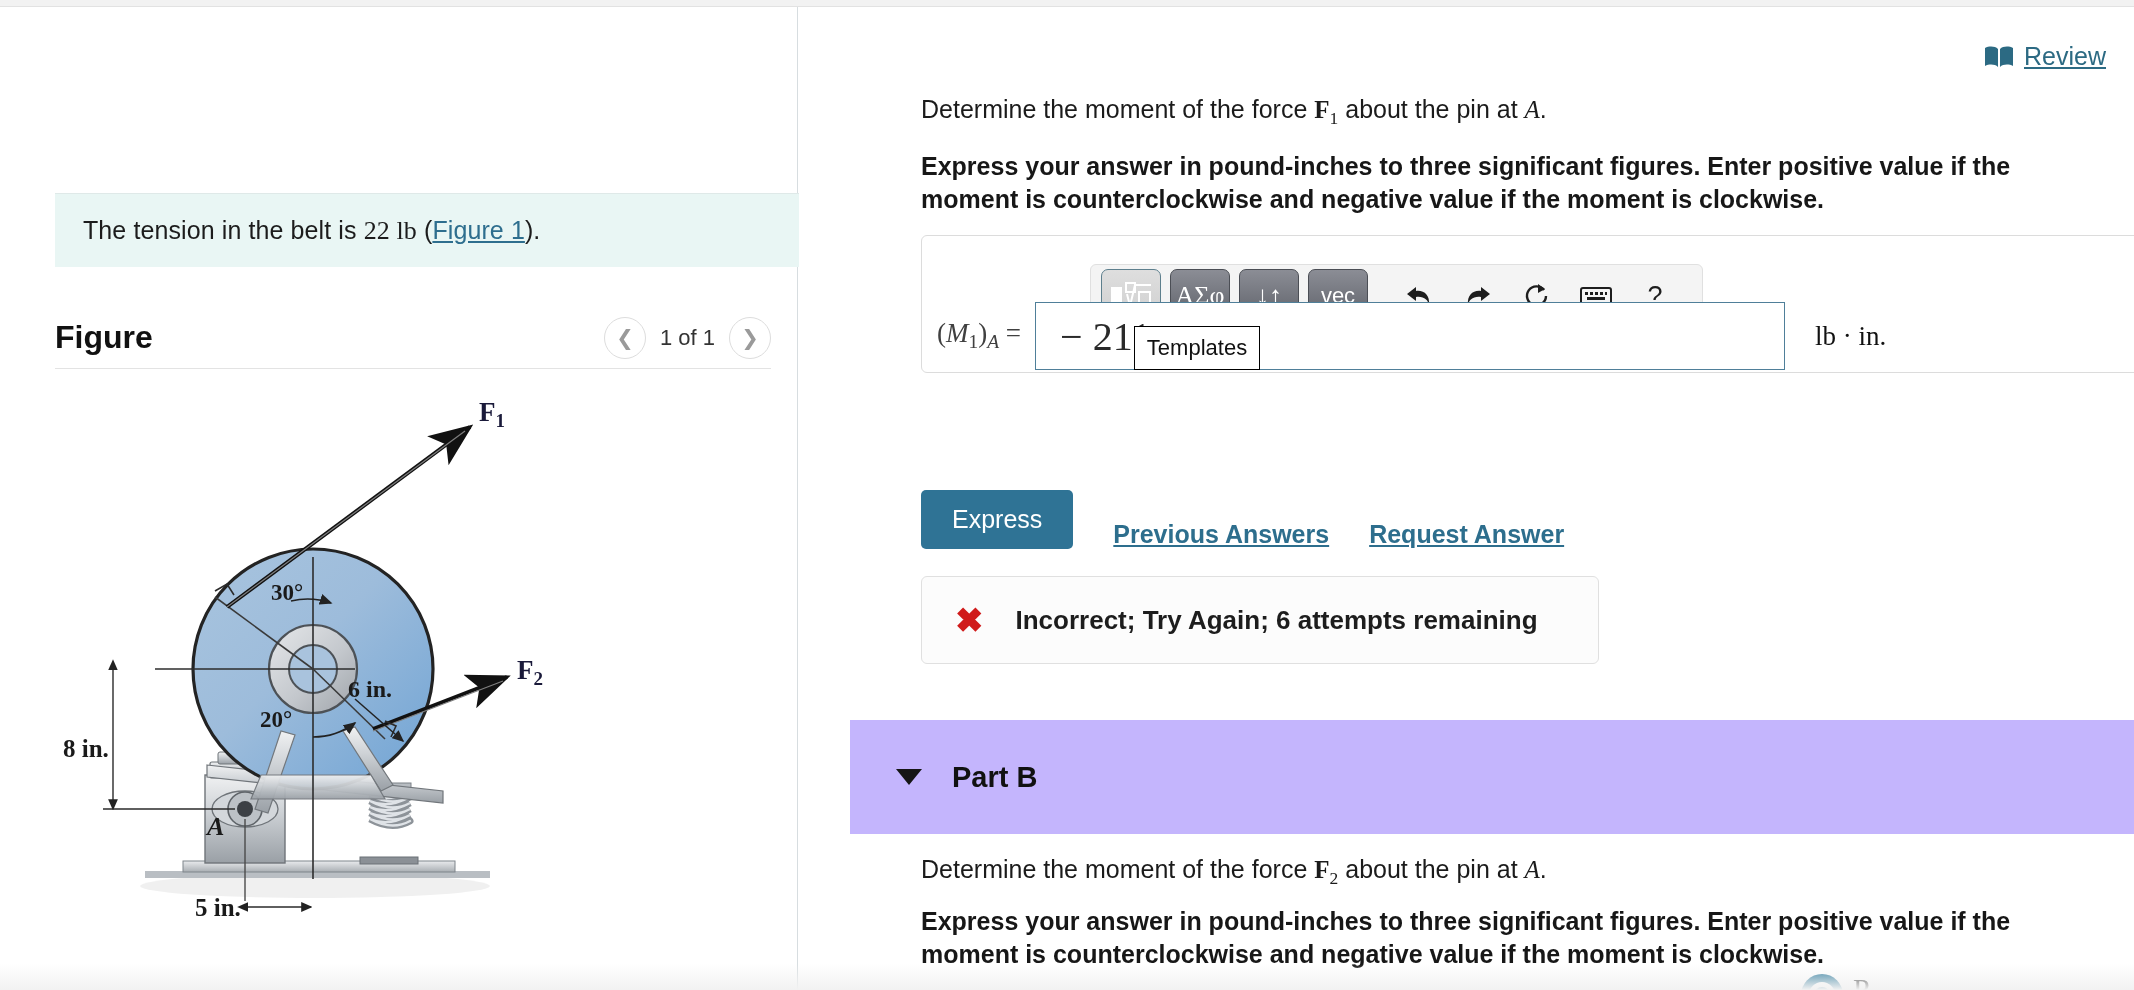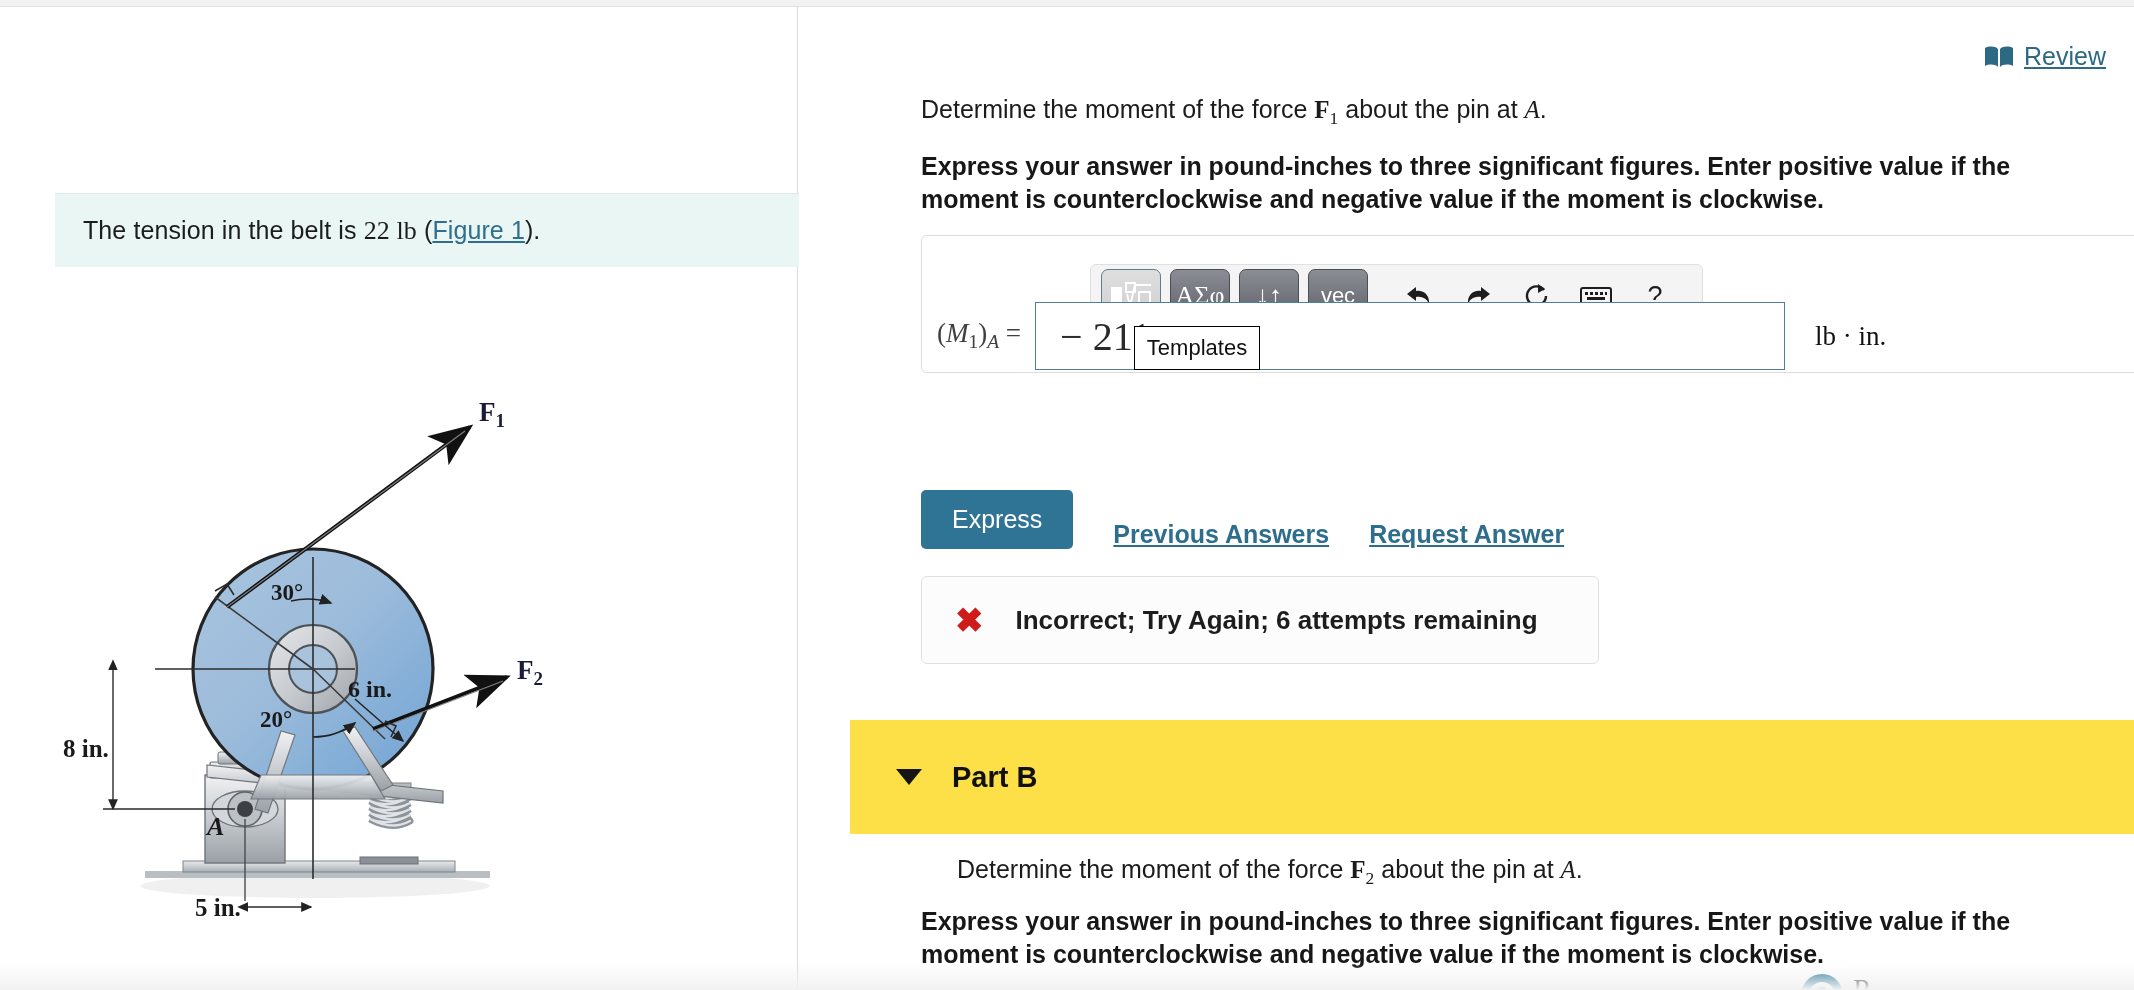--- a/index.html
+++ b/index.html
@@ -158,33 +158,33 @@
     position: absolute; left: 122px; top: 569px; width: 678px; height: 88px;
     border: 1px solid #e0e0e0; border-radius: 6px; background: #fcfcfc;
     display: flex; align-items: center; padding-left: 33px; gap: 32px;
   }
   .x-mark { color: #d01b1b; font-size: 34px; font-weight: bold; line-height: 1; }
   .feedback-text { font-size: 26px; font-weight: bold; color: #1d1d1d; }
 
   
   .partb-band {
     position: absolute; left: 51px; top: 713px; width: 1284px; height: 114px;
-    background: #fde047;
+    background: #c4b5fd;
     display: flex; align-items: center;
   }
   .caret {
     width: 0; height: 0; margin-left: 46px; margin-right: 30px;
     border-left: 13px solid transparent; border-right: 13px solid transparent;
     border-top: 16px solid #151515;
   }
   .partb-title { font-size: 29px; font-weight: bold; color: #111; }
 
   .q-text-b {
     position: absolute; left: 122px; top: 848px; width: 1150px;
-    font-size: 25px; color: #1b1b1b; margin-left: 36px;
+    font-size: 25px; color: #1b1b1b;
   }
   .q-bold-b {
     position: absolute; left: 122px; top: 898px; width: 1160px;
     font-size: 25px; font-weight: bold; color: #171717; line-height: 1.33;
   }
   .partial-icon {
     position: absolute; left: 1000px; top: 962px;
     display: flex; align-items: center; gap: 8px;
   }
 
@@ -203,20 +203,32 @@
   <div class="topbar"></div>
 
   <div class="left-panel">
 
     <div class="tension-box">
       <div class="tension-text">
         <span>The tension in the belt is </span><span class="serif">22</span><span class="serif">&nbsp;</span><span class="serif">lb</span><span> (</span><a class="figure-link" href="#">Figure 1</a><span>).</span>
       </div>
     </div>
 
+    <div class="figure-header">
+      <div class="figure-title">Figure</div>
+      <div class="pager">
+        <div class="pager-btn">
+          <span>❮</span>
+        </div>
+        <div class="pager-count">1 of 1</div>
+        <div class="pager-btn">
+          <span>❯</span>
+        </div>
+      </div>
+    </div>
 
     <div class="figure-area">
       <svg width="716" height="560" viewBox="0 0 716 560">
         <defs>
           <linearGradient id="pulleyGrad" x1="0" y1="0" x2="1" y2="1">
             <stop offset="0%" stop-color="#a8c4de"></stop>
             <stop offset="45%" stop-color="#9dbcdb"></stop>
             <stop offset="100%" stop-color="#6fa3d4"></stop>
           </linearGradient>
           <linearGradient id="hubGrad" x1="0" y1="0" x2="1" y2="1">

